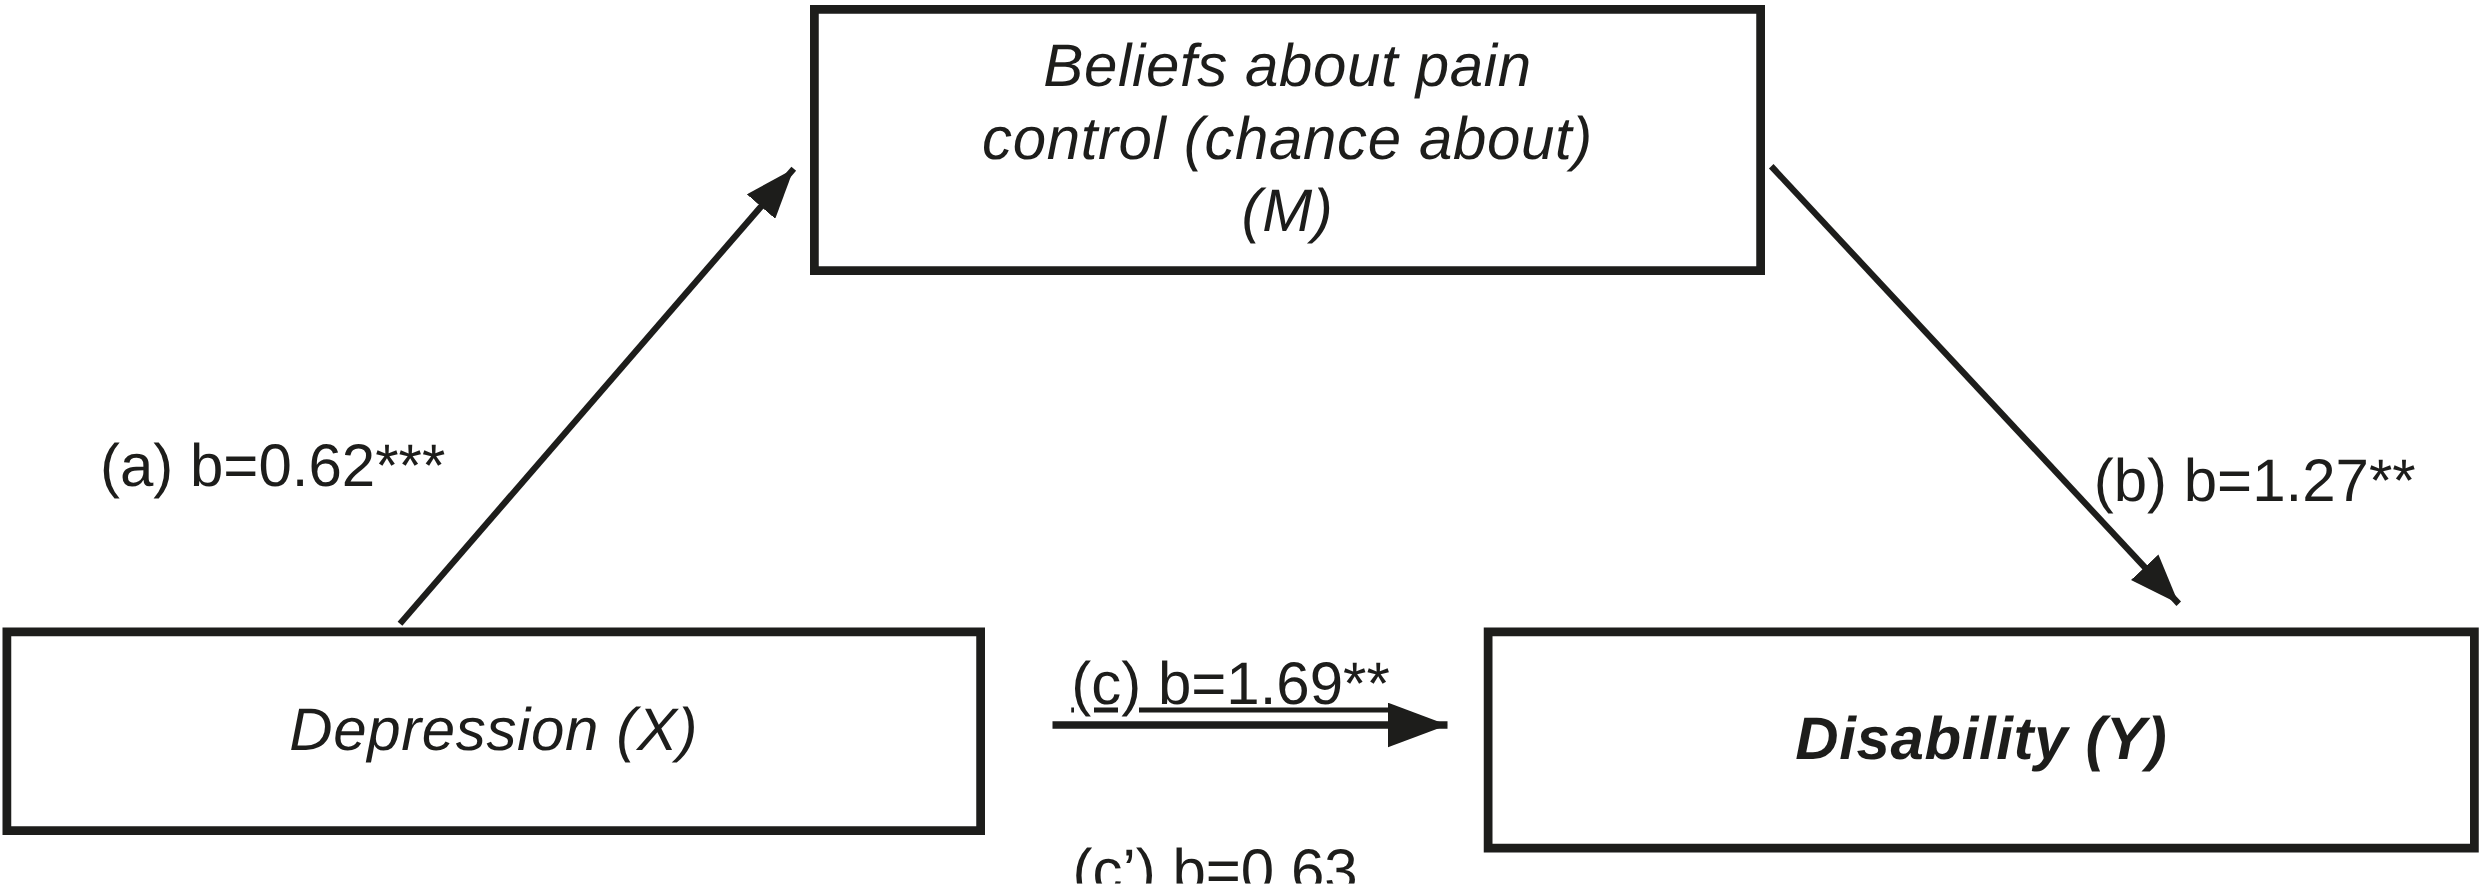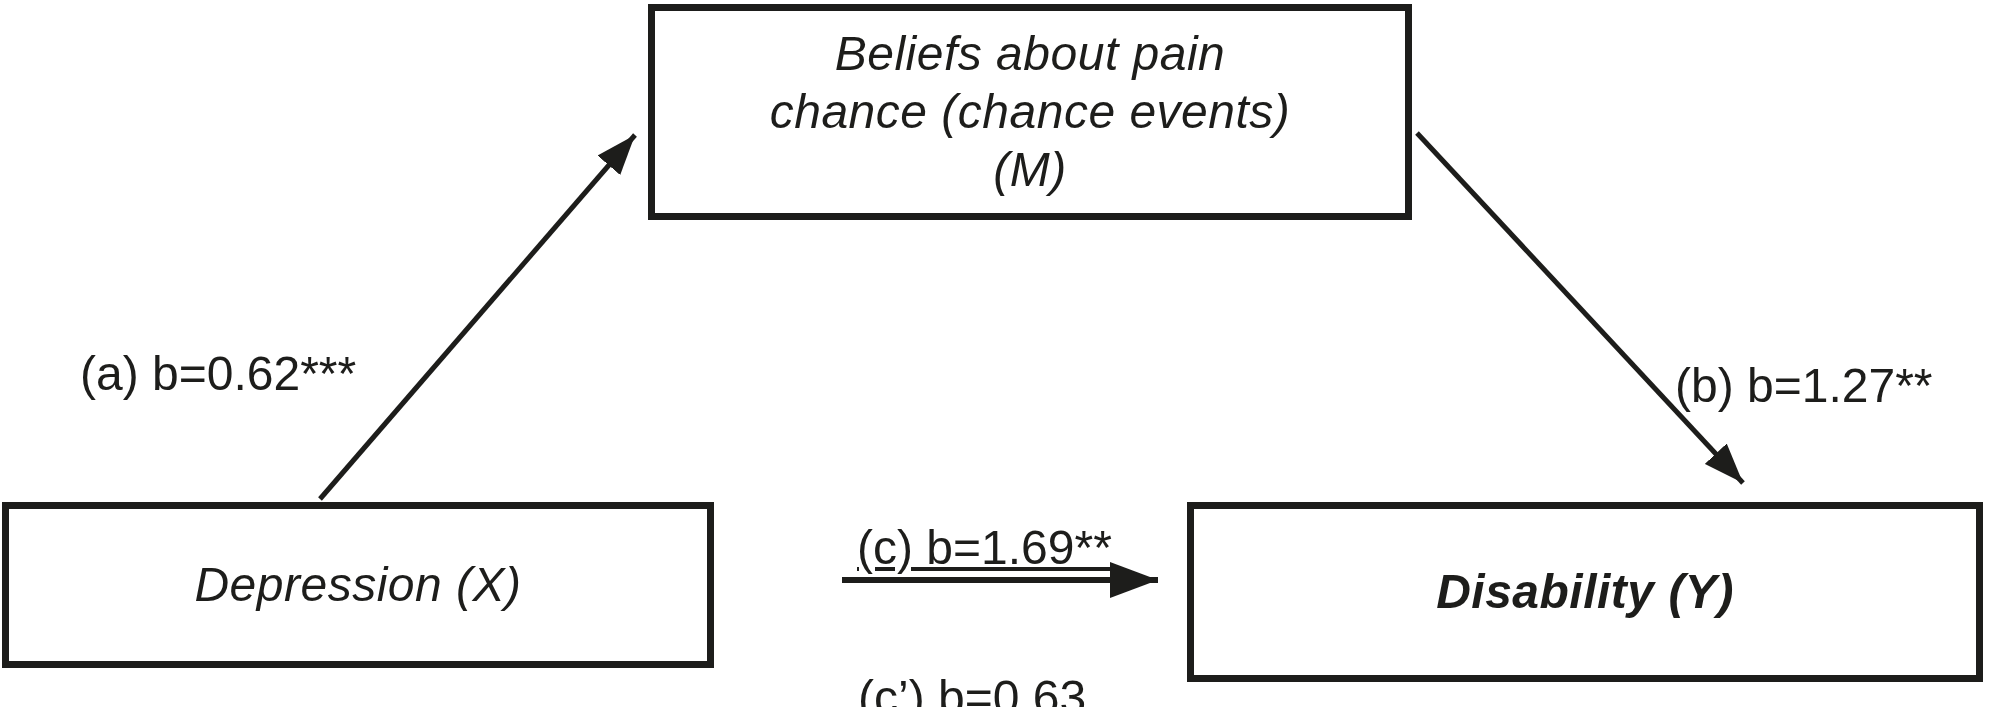--- a/index.html
+++ b/index.html
@@ -33,21 +33,21 @@
     justify-content: center;
     text-align: center;
   }
   .node-label {
     font-style: italic;
     font-size: 48px;
     line-height: 58px;
     letter-spacing: 0.5px;
   }
   .node-mediator { left: 648px; top: 4px;   width: 764px; height: 216px; }
-  .node-predictor{ left: 2px;   top: 502px; width: 712px; height: 166px; }
+  .node-predictor{ left: 2px;   top: 502px; width: 786px; height: 166px; }
   .node-outcome  { left: 1187px;top: 502px; width: 796px; height: 180px; font-weight: bold; }
 
   .path-label {
     position: absolute;
     font-size: 48px;
     line-height: 56px;
     white-space: nowrap;
     margin-top: 32px;
   }
   .label-a { left: 80px;   top: 314px; }
@@ -67,21 +67,21 @@
       </marker>
     </defs>
     <line x1="320" y1="499" x2="635" y2="135" stroke="#1d1d1b" stroke-width="5" marker-end="url(#arrowhead)"></line>
     <line x1="1417" y1="133" x2="1743" y2="483" stroke="#1d1d1b" stroke-width="5" marker-end="url(#arrowhead)"></line>
     <line x1="842" y1="580" x2="1158" y2="580" stroke="#1d1d1b" stroke-width="6" marker-end="url(#arrowhead)"></line>
   </svg>
 
   <div class="node node-mediator">
     <div class="node-label">
       <span>Beliefs about pain</span><br>
-      <span>chance (chance events)</span><br>
+      <span>control (chance about)</span><br>
       <span>(M)</span>
     </div>
   </div>
 
   <div class="node node-predictor">
     <div class="node-label">Depression (X)</div>
   </div>
 
   <div class="node node-outcome">
     <div class="node-label">Disability (Y)</div>

